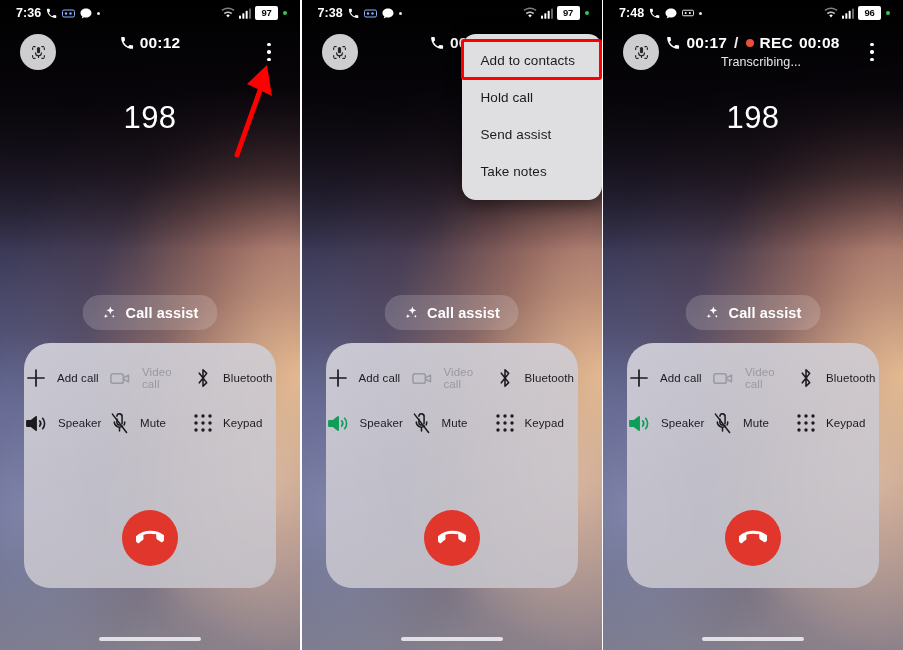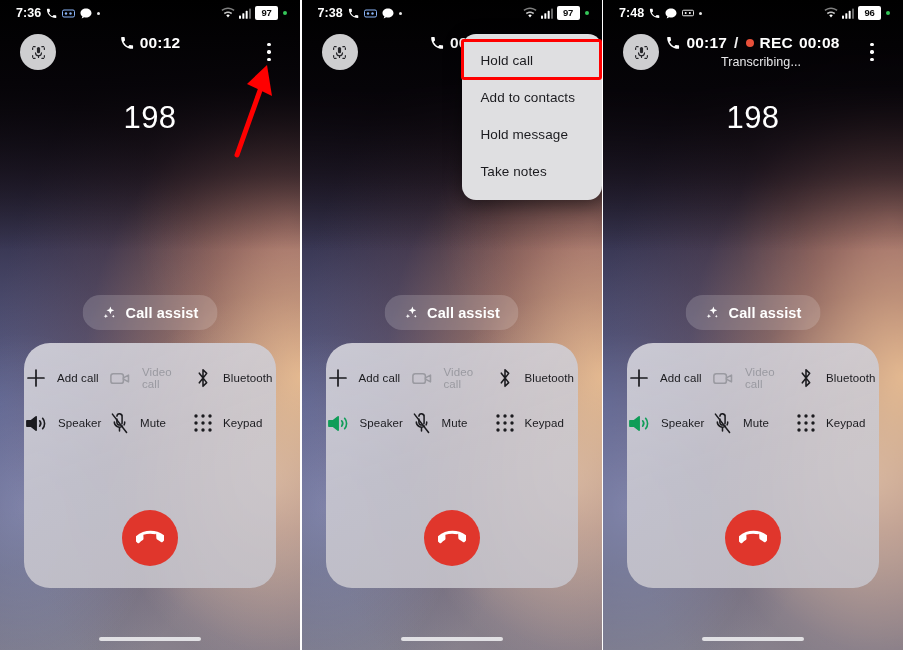--- a/index.html
+++ b/index.html
@@ -434,23 +434,23 @@
                 <path d="M6.6 10.8c1.6 3.1 4.2 5.6 7.3 7.2l2.4-2.4c.3-.3.8-.4 1.2-.3 1.2.4 2.5.6 3.9.6.6 0 1 .4 1 1V21c0 .6-.4 1-1 1C10.6 22 2 13.4 2 2.8c0-.6.4-1 1-1h4.1c.6 0 1 .4 1 1 0 1.3.2 2.6.6 3.9.1.4 0 .8-.3 1.2l-2.8 2.9z"></path>
               </svg>
           </span>
           <span>00:</span>
         </div>
       </div>
     </div>
 
 
     <div class="menu">
+      <div class="mi">Add to contacts</div>
       <div class="mi">Hold call</div>
-      <div class="mi">Add to contacts</div>
-      <div class="mi">Hold message</div>
+      <div class="mi">Send assist</div>
       <div class="mi">Take notes</div>
     </div>
     <div class="hl-box"></div>
 
     <div class="assist">
       <span class="sb-ic">
         <svg width="16" height="16" viewBox="0 0 24 24" fill="#fff">
             <path d="M13.2 2.2l1.6 4.2 4.2 1.6-4.2 1.6-1.6 4.2-1.6-4.2L7.4 8l4.2-1.6z"></path>
             <path d="M6.4 13.4l.9 2.4 2.4.9-2.4.9-.9 2.4-.9-2.4-2.4-.9 2.4-.9z"></path>
             <path d="M17.6 14.8l.6 1.5 1.5.6-1.5.6-.6 1.5-.6-1.5-1.5-.6 1.5-.6z"></path>

